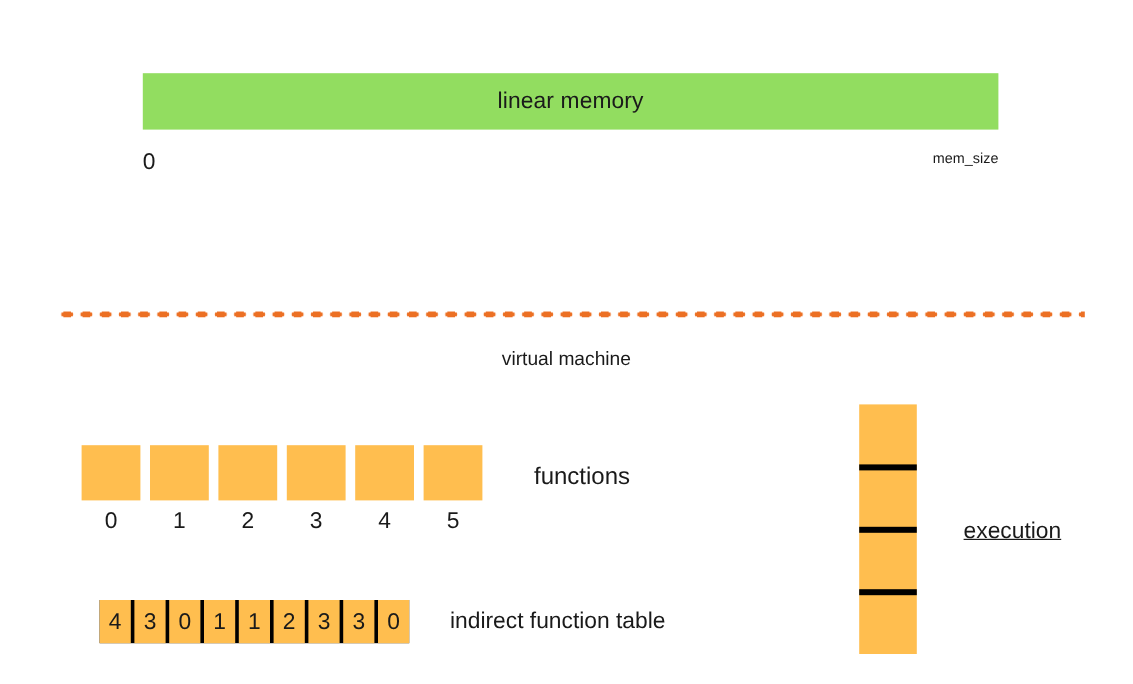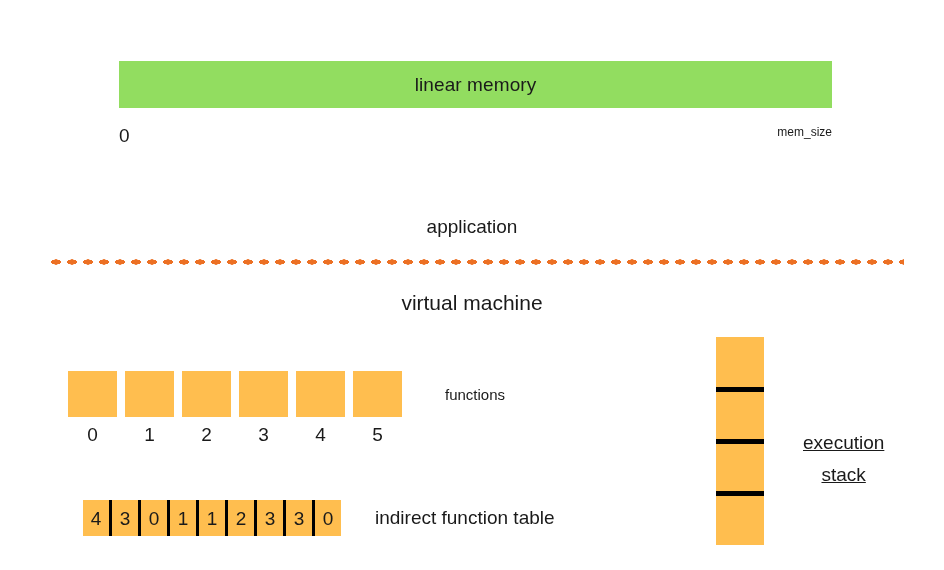--- a/index.html
+++ b/index.html
@@ -63,21 +63,21 @@
     text-align: center;
     font-size: 19px;
     color: #1a1a1a;
   }
   #vm-label {
     position: absolute;
     left: 0;
     right: 0;
     top: 291px;
     text-align: center;
-    font-size: 21px;
+    font-size: 16px;
     color: #1a1a1a;
   }
   #dotted-divider {
     position: absolute;
     left: 48px;
     top: 258px;
     width: 856px;
     height: 8px;
     background-image: radial-gradient(#ec7024 44%, rgba(0,0,0,0) 47%);
     background-size: 16px 8px;
@@ -108,21 +108,21 @@
   .function-index {
     width: 49px;
     text-align: center;
     font-size: 19px;
     color: #1a1a1a;
   }
   #functions-caption {
     position: absolute;
     left: 445px;
     top: 386px;
-    font-size: 15px;
+    font-size: 20px;
     color: #1a1a1a;
     white-space: nowrap;
   }
 
   
   #indirect-table {
     position: absolute;
     left: 83px;
     top: 500px;
     height: 36px;
@@ -183,21 +183,20 @@
 <body>
 
 <div id="diagram">
 
   <div id="linear-memory-bar">
     <span id="linear-memory-label">linear memory</span>
   </div>
   <div id="mem-start-label">0</div>
   <div id="mem-size-label">mem_size</div>
 
-  <div id="application-label">application</div>
   <div id="dotted-divider"></div>
   <div id="vm-label">virtual machine</div>
 
   <div id="functions-row">
       <div class="function-box"></div>
       <div class="function-box"></div>
       <div class="function-box"></div>
       <div class="function-box"></div>
       <div class="function-box"></div>
       <div class="function-box"></div>
@@ -225,16 +224,15 @@
     </div>
   <div id="indirect-caption">indirect function table</div>
 
   <div id="execution-stack">
       <div class="stack-divider" style="top: 50px;"></div>
       <div class="stack-divider" style="top: 102px;"></div>
       <div class="stack-divider" style="top: 154px;"></div>
     </div>
   <div id="execution-stack-caption">
     <span id="execution-stack-line-1">execution</span>
-    <span id="execution-stack-line-2">stack</span>
   </div>
 
 </div>
 
 </body></html>

